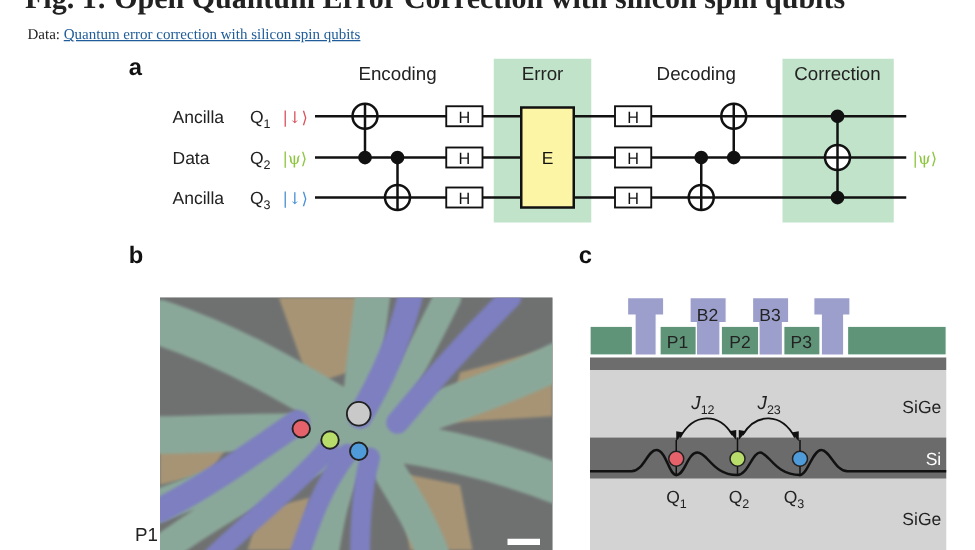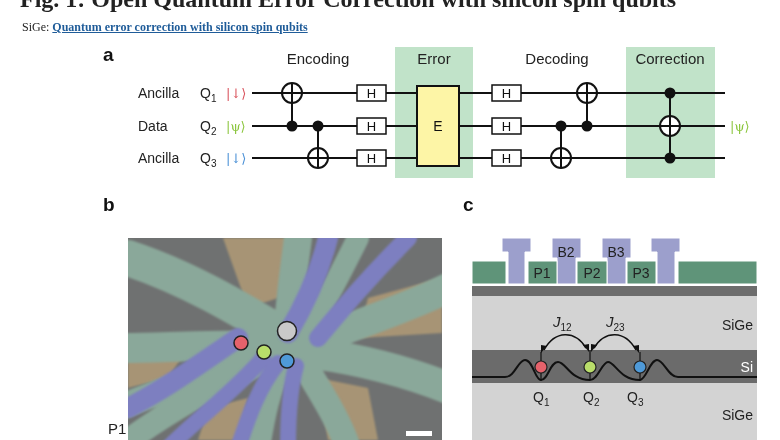--- a/index.html
+++ b/index.html
@@ -1,29 +1,29 @@
 <!DOCTYPE html>
 <html><head>
 <meta charset="utf-8">
 <style>
   html, body { margin:0; padding:0; background:#ffffff; }
   body { width:780px; height:440px; overflow:hidden; position:relative; font-family:"Liberation Sans", sans-serif; }
   .title-cut { position:absolute; left:20px; top:-14px; font-family:"Liberation Serif", serif; font-weight:bold; font-size:24px; color:#222; white-space:nowrap; }
   .from { position:absolute; left:22px; top:20px; font-family:"Liberation Serif", serif; font-size:12px; color:#222; }
-  .from a { color:#1f5c99; text-decoration:underline;font-weight:bold; }
+  .from a { color:#1f5c99; text-decoration:underline; }
   .panel-label { position:absolute; font-family:"Liberation Sans", sans-serif; font-weight:bold; font-size:19px; color:#111; }
   svg { position:absolute; left:0; top:0; }
   .sem { position:absolute; left:128px; top:238px; width:314px; height:202px; overflow:hidden; background:#6f7171; }
 </style>
 </head>
 <body>
 
 <div class="title-cut">Fig. 1: Open Quantum Error Correction with silicon spin qubits</div>
 <div class="from">
-  <span>SiGe:</span>
+  <span>Data:</span>
   <a>Quantum error correction with silicon spin qubits</a>
 </div>
 
 <div class="panel-label" style="left:103px;top:44px;">a</div>
 
 <svg width="780" height="440">
 
   <rect x="395" y="47" width="78" height="131" fill="#c1e3c9"></rect>
   <rect x="626" y="47" width="89" height="131" fill="#c1e3c9"></rect>
 

